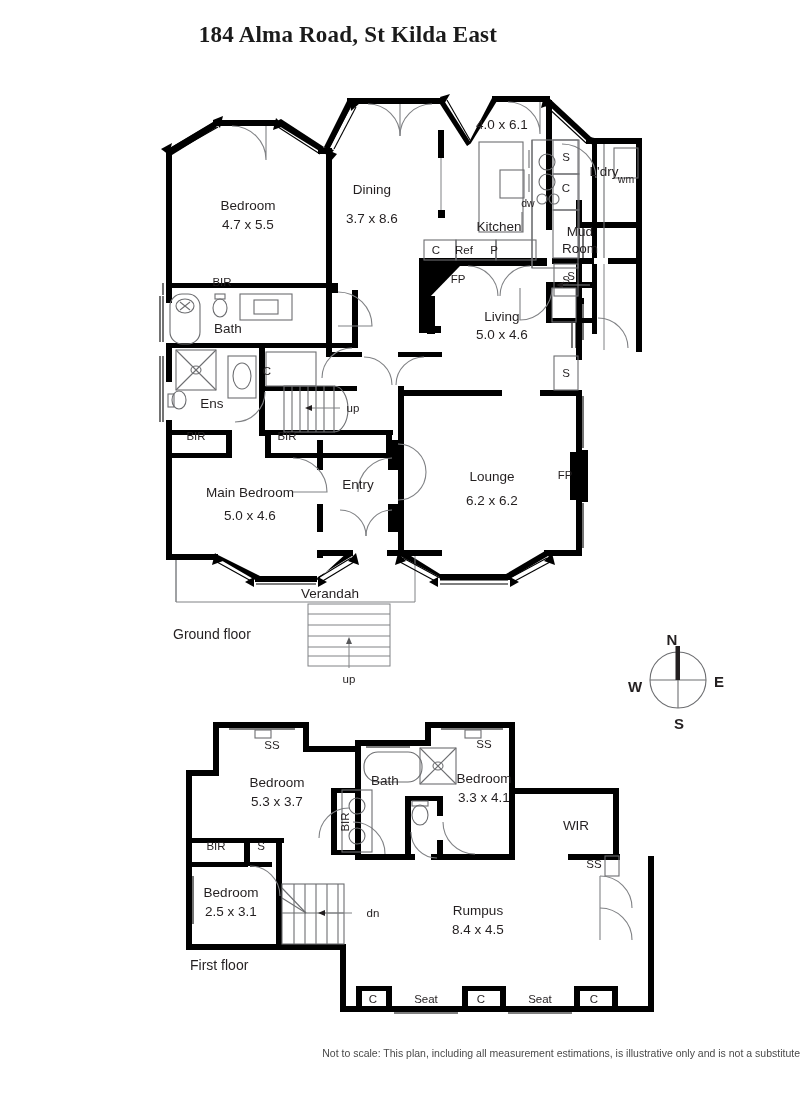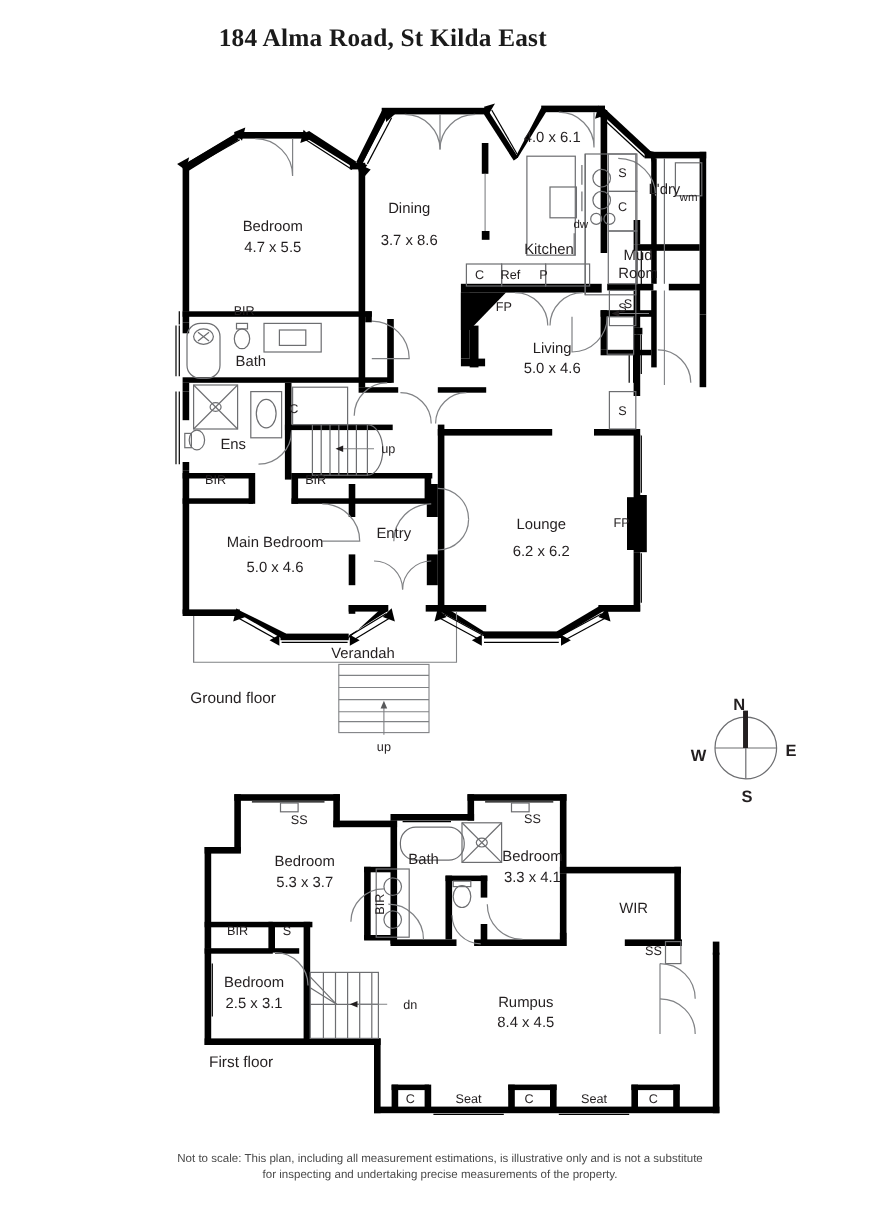--- a/index.html
+++ b/index.html
@@ -4,21 +4,21 @@
 <style>
   html,body{margin:0;padding:0;background:#ffffff;}
   body{width:800px;height:1096px;font-family:"Liberation Sans",sans-serif;color:#231f20;position:relative;overflow:hidden;}
   #title{
     position:absolute;top:22px;left:0;width:696px;text-align:center;
     font-family:"Liberation Serif",serif;font-weight:bold;font-size:23px;
     letter-spacing:.2px;color:#1b1b1b;
   }
   #plan{position:absolute;top:0;left:0;}
   #footer{
-    position:absolute;top:1046px;left:0;width:800px;text-align:center;
+    position:absolute;top:1046px;left:0;width:800px;text-align:right;
     font-size:10.5px;line-height:15px;color:#4a4a4a;
   }
 </style>
 </head>
 <body>
 
 <div id="title">184 Alma Road, St Kilda East</div>
 
 <svg id="plan" width="800" height="1096" viewBox="0 0 800 1096">
   <defs>
@@ -548,14 +548,13 @@
     <text class="tx sm" x="481" y="1003">C</text>
     <text class="tx sm" x="540" y="1003">Seat</text>
     <text class="tx sm" x="594" y="1003">C</text>
 
     <text class="tx fl" x="190" y="970">First floor</text>
   </g>
 </svg>
 
 <div id="footer">
   <div>Not to scale: This plan, including all measurement estimations, is illustrative only and is not a substitute</div>
-  <div>for inspecting and undertaking precise measurements of the property.</div>
 </div>
 
 </body></html>

